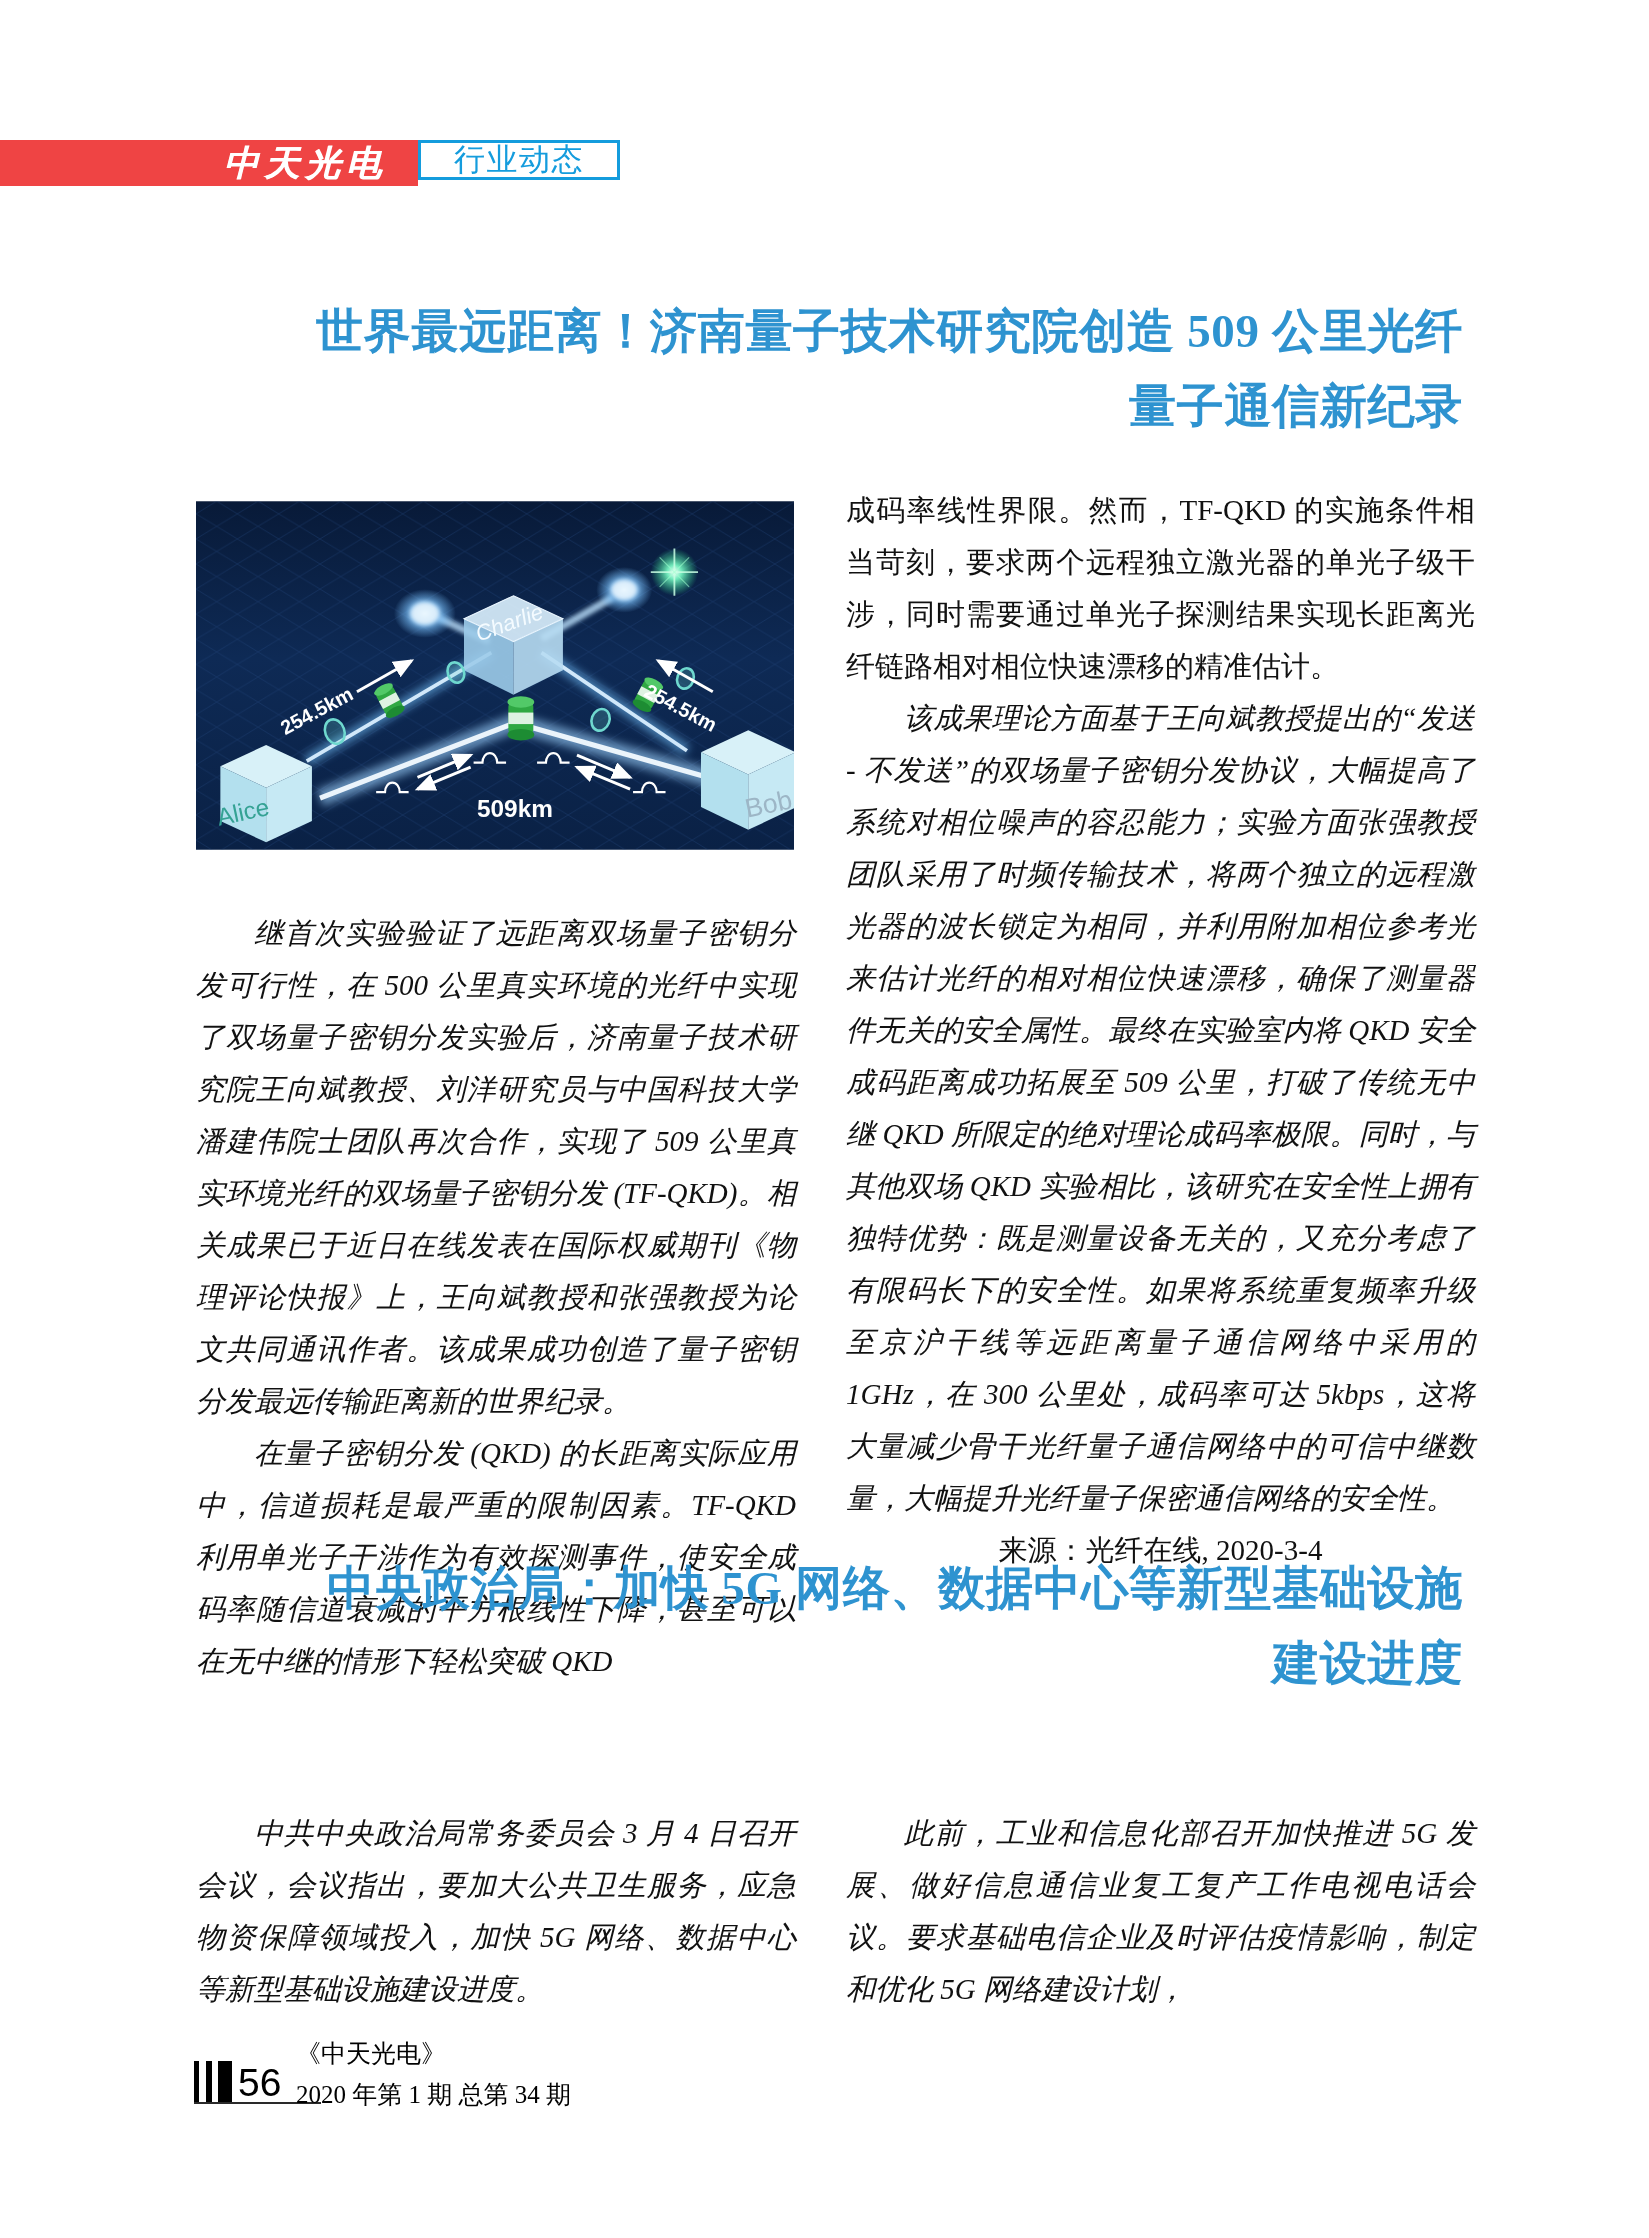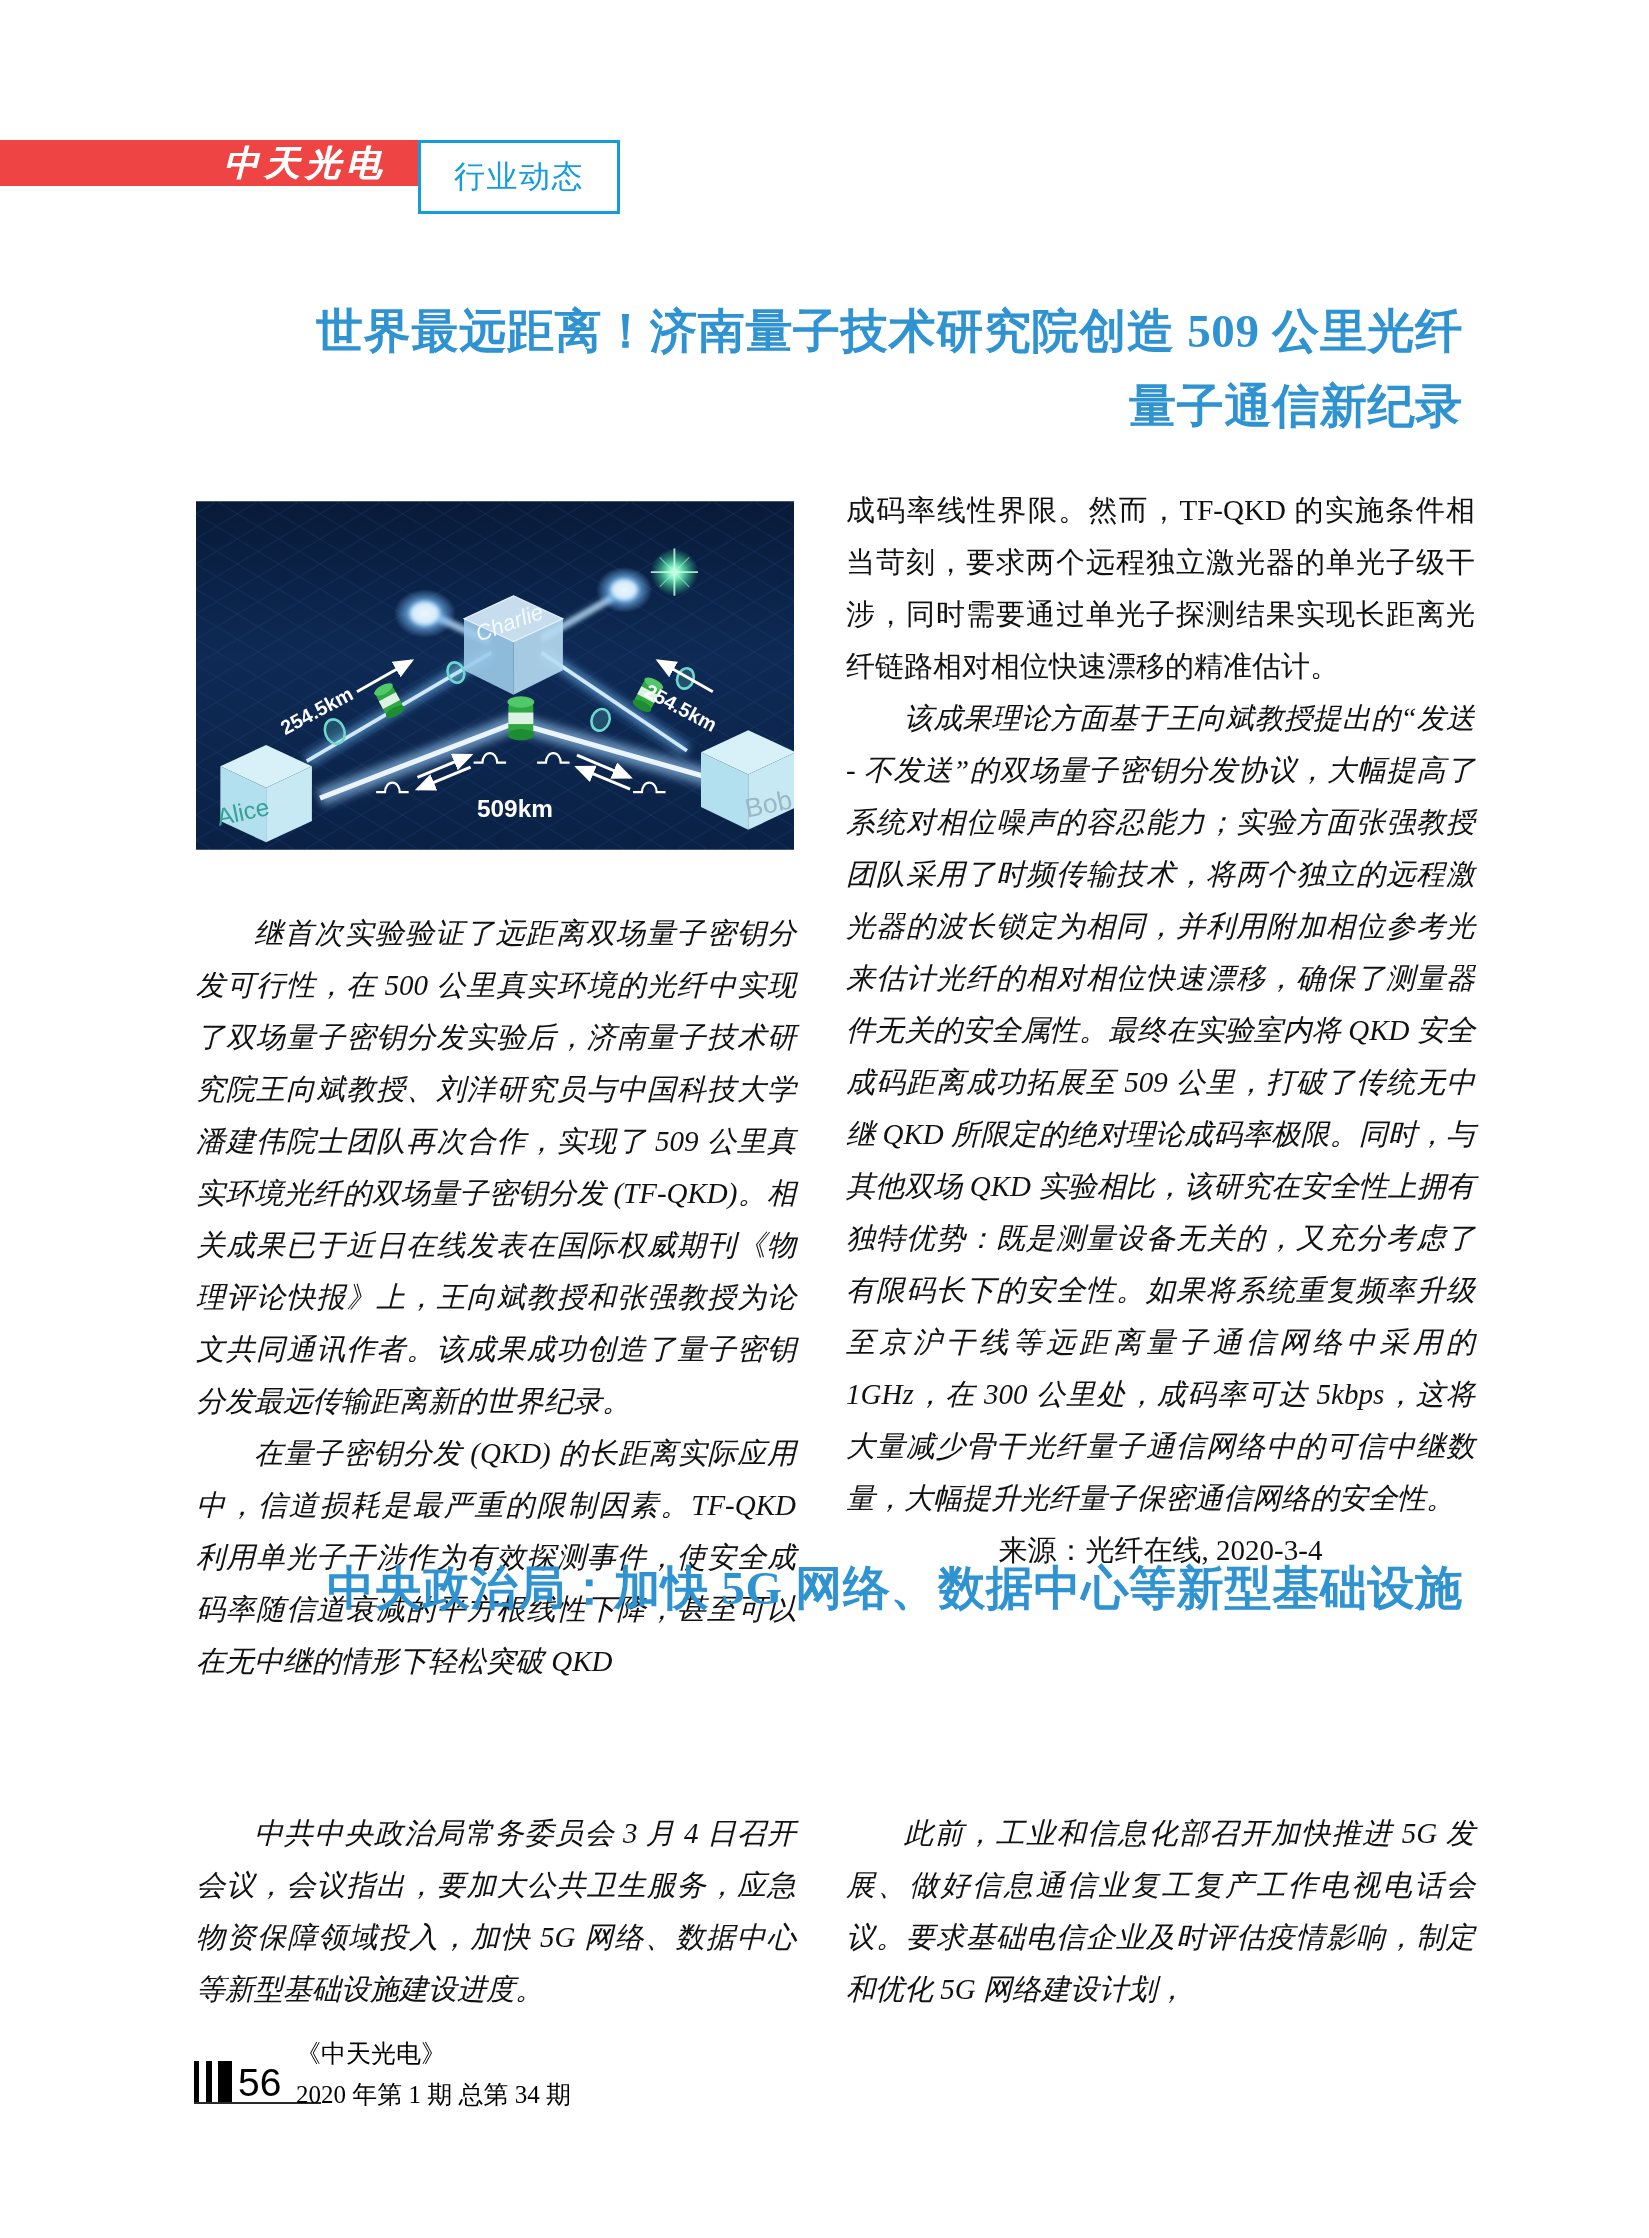--- a/index.html
+++ b/index.html
@@ -10,21 +10,21 @@
   
   .header-bar{
     position:absolute;left:0;top:140px;width:418px;height:46px;background:#ef4444;
     display:flex;align-items:center;justify-content:flex-end;box-sizing:border-box;padding-right:31px;
   }
   .logo{
     color:#ffffff;font-size:35px;font-weight:bold;font-style:italic;letter-spacing:5.9px;
     font-family:"Liberation Serif",serif;text-shadow:0.7px 0 0 #ffffff;
   }
   .header-tag{
-    position:absolute;left:418px;top:140px;width:202px;height:74px;background:#ffffff;
+    position:absolute;left:418px;top:140px;width:202px;height:40px;background:#ffffff;
     border:3.7px solid #149cdd;box-sizing:border-box;display:flex;align-items:center;justify-content:center;
   }
   .header-tag span{
     color:#149cdd;font-size:31px;font-family:"Liberation Sans","DejaVu Sans",sans-serif;letter-spacing:1.5px;
   }
   
   .article-title{
     position:absolute;left:185px;width:1278px;text-align:right;color:#2e93d0;
     font-weight:bold;font-size:47px;line-height:75px;letter-spacing:0.7px;
   }
@@ -208,20 +208,21 @@
     <p class="indent">在量子密钥分发 (QKD) 的长距离实际应用中，信道损耗是最严重的限制因素。TF-QKD 利用单光子干涉作为有效探测事件，使安全成码率随信道衰减的平方根线性下降，甚至可以在无中继的情形下轻松突破 QKD</p>
   </div>
   <div class="col" id="right-col">
     <p>成码率线性界限。然而，TF-QKD 的实施条件相当苛刻，要求两个远程独立激光器的单光子级干涉，同时需要通过单光子探测结果实现长距离光纤链路相对相位快速漂移的精准估计。</p>
     <p class="indent">该成果理论方面基于王向斌教授提出的“发送 - 不发送”的双场量子密钥分发协议，大幅提高了系统对相位噪声的容忍能力；实验方面张强教授团队采用了时频传输技术，将两个独立的远程激光器的波长锁定为相同，并利用附加相位参考光来估计光纤的相对相位快速漂移，确保了测量器件无关的安全属性。最终在实验室内将 QKD 安全成码距离成功拓展至 509 公里，打破了传统无中继 QKD 所限定的绝对理论成码率极限。同时，与其他双场 QKD 实验相比，该研究在安全性上拥有独特优势：既是测量设备无关的，又充分考虑了有限码长下的安全性。如果将系统重复频率升级至京沪干线等远距离量子通信网络中采用的 1GHz，在 300 公里处，成码率可达 5kbps，这将大量减少骨干光纤量子通信网络中的可信中继数量，大幅提升光纤量子保密通信网络的安全性。</p>
     <p class="source">来源：光纤在线, 2020-3-4</p>
   </div>
 
   <div class="article-title" id="title2">
     <div>中央政治局：加快 5G 网络、数据中心等新型基础设施</div>
+    <div>建设进度</div>
   </div>
 
   <div class="col" id="a2-left">
     <p class="indent">中共中央政治局常务委员会 3 月 4 日召开会议，会议指出，要加大公共卫生服务，应急物资保障领域投入，加快 5G 网络、数据中心等新型基础设施建设进度。</p>
   </div>
   <div class="col" id="a2-right">
     <p class="indent">此前，工业和信息化部召开加快推进 5G 发展、做好信息通信业复工复产工作电视电话会议。要求基础电信企业及时评估疫情影响，制定和优化 5G 网络建设计划，</p>
   </div>
 
   <div class="footer-bars">

